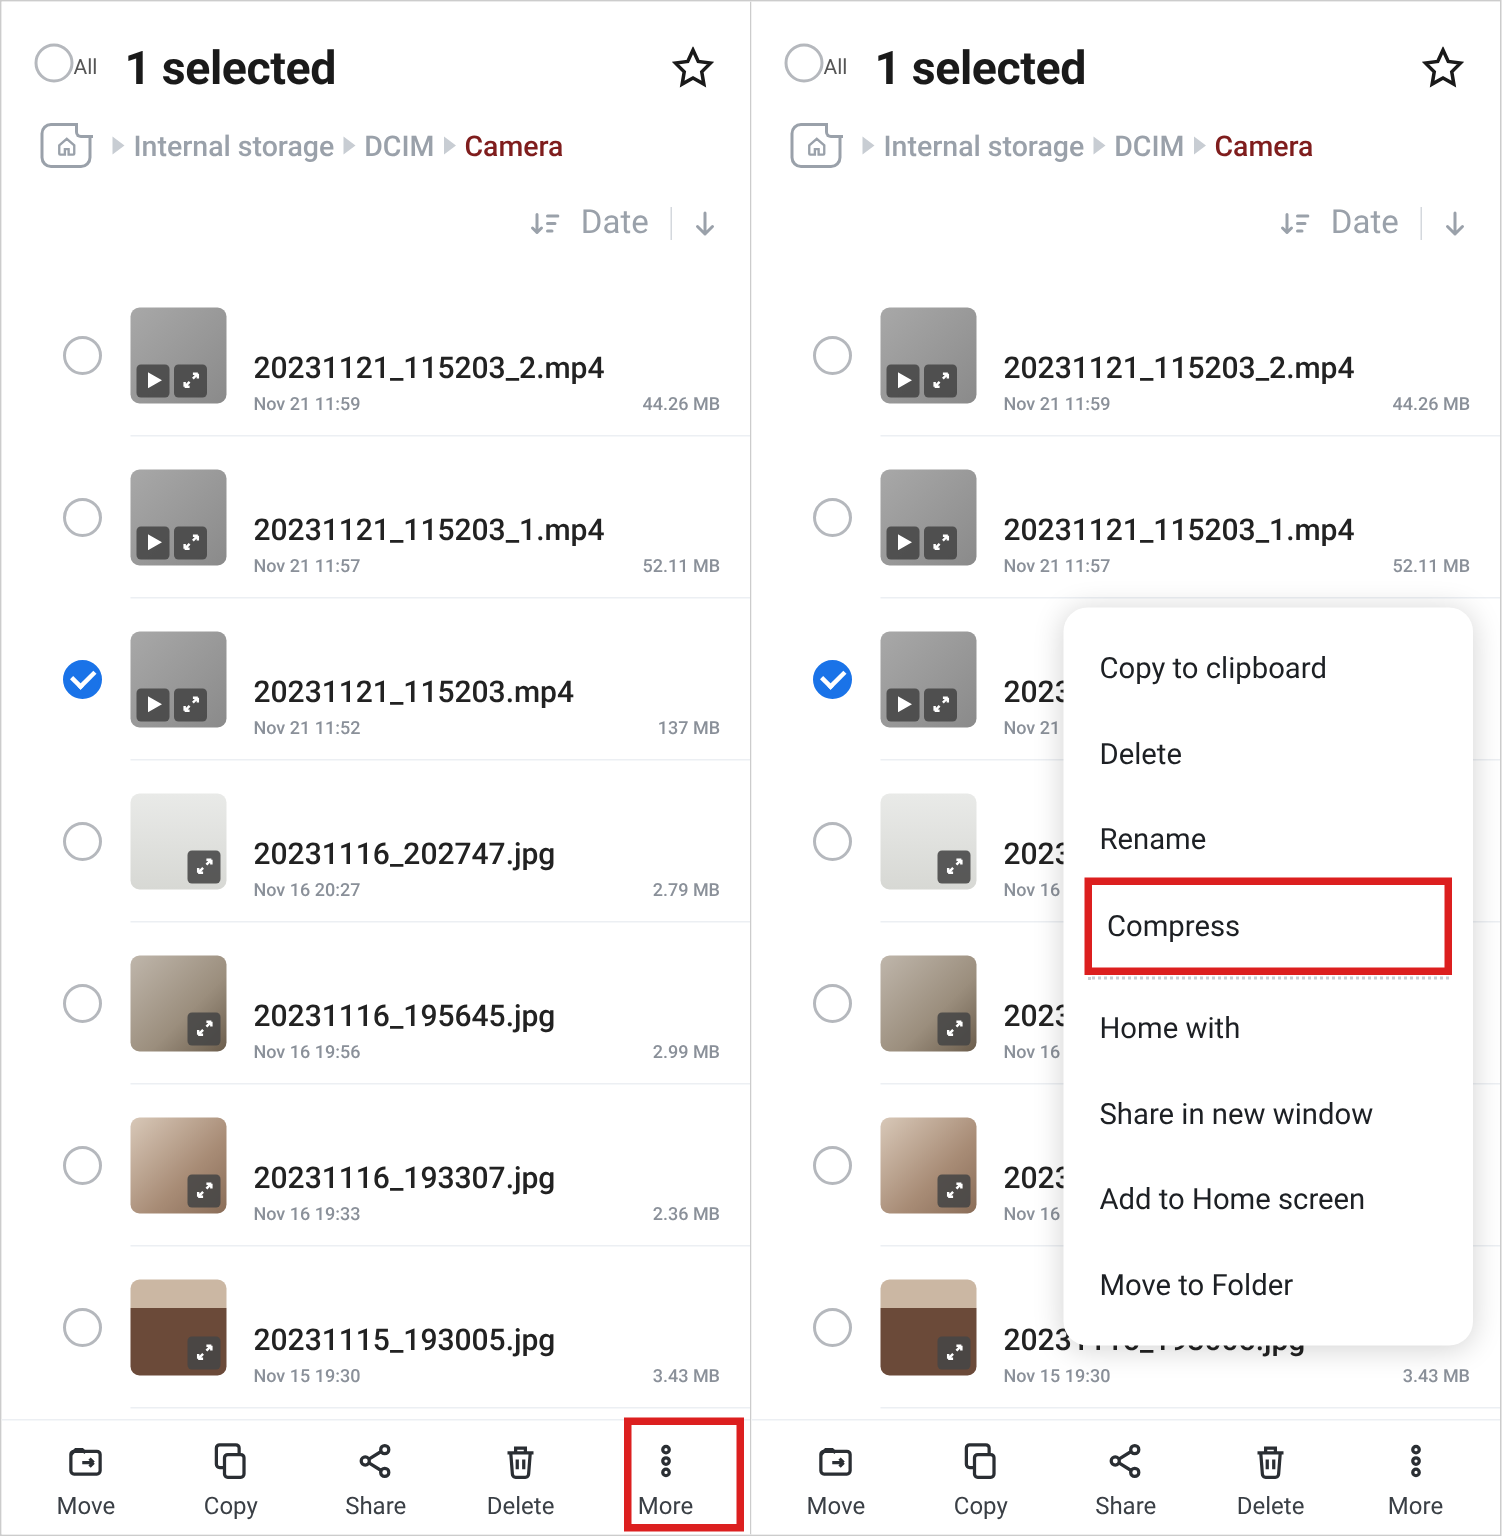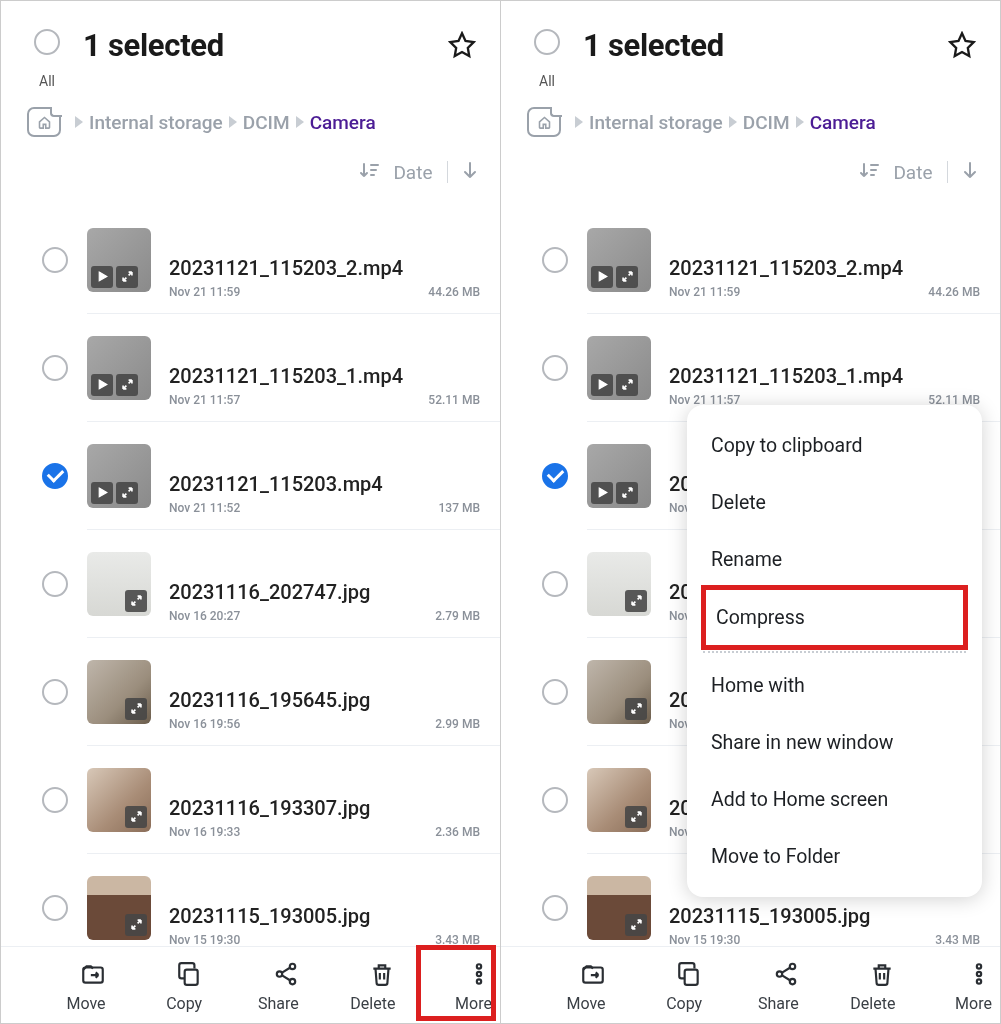--- a/index.html
+++ b/index.html
@@ -20,25 +20,23 @@
   overflow: hidden;
 }
 .pane.left { border-right: 1px solid #ccc; }
 .header {
   display: flex;
   align-items: flex-start;
   padding: 28px 24px 12px 22px;
 }
 .select-all {
   display: flex;
-  flex-direction: column;
   align-items: center;
   width: 48px;
   margin-right: 12px;
-  gap: 12px;
 }
 .radio {
   width: 26px;
   height: 26px;
   border: 2.5px solid #b5b8bd;
   border-radius: 50%;
   background: #fff;
 }
 .radio.checked {
   background: #1a73e8;
@@ -109,29 +107,29 @@
 }
 .home-crumb svg { width: 15px; height: 15px; }
 .crumb-sep {
   width: 0;
   height: 0;
   border-left: 8px solid #c8cdd3;
   border-top: 6px solid transparent;
   border-bottom: 6px solid transparent;
 }
 .crumb { color: #9aa1aa; }
-.crumb.active { color: #4c1d95; }
+.crumb.active { color: #7f1d1d; }
 .sort-bar {
   display: flex;
   justify-content: flex-end;
-  align-items: flex-start;
+  align-items: center;
   padding: 6px 22px 22px;
   gap: 14px;
   color: #9aa1aa;
-  font-size: 19px;
+  font-size: 22px;
 }
 .sort-icon { display: inline-flex; }
 .sort-sep {
   width: 1.5px;
   height: 22px;
   background: #d4d8dd;
 }
 .file-list {
   flex: 1;
   overflow: hidden;
@@ -208,37 +206,37 @@
 .bottom-bar {
   display: flex;
   justify-content: space-around;
   padding: 14px 8px 10px;
   border-top: 1px solid #eceff3;
   background: #fff;
 }
 .bb-item {
   display: flex;
   flex-direction: column;
-  align-items: flex-end;
+  align-items: center;
   gap: 7px;
   font-size: 16px;
   color: #3a3f45;
   flex: 1;
 }
 .bb-item svg { width: 26px; height: 26px; stroke: #2a2e33; fill: none; stroke-width: 2; }
 .highlight-box {
   border: 5px solid #dc1f1f;
   position: absolute;
 }
 .hl-more { bottom: 2px; right: 4px; width: 80px; height: 76px; }
 .menu-popup {
   position: absolute;
   right: 18px;
   top: 404px;
-  width: 295px;
+  width: 273px;
   background: #fff;
   border-radius: 16px;
   box-shadow: 0 2px 20px rgba(0,0,0,0.18);
   padding: 12px 0;
   z-index: 10;
 }
 .menu-item {
   padding: 17px 24px;
   font-size: 19.5px;
   color: #1d2024;

